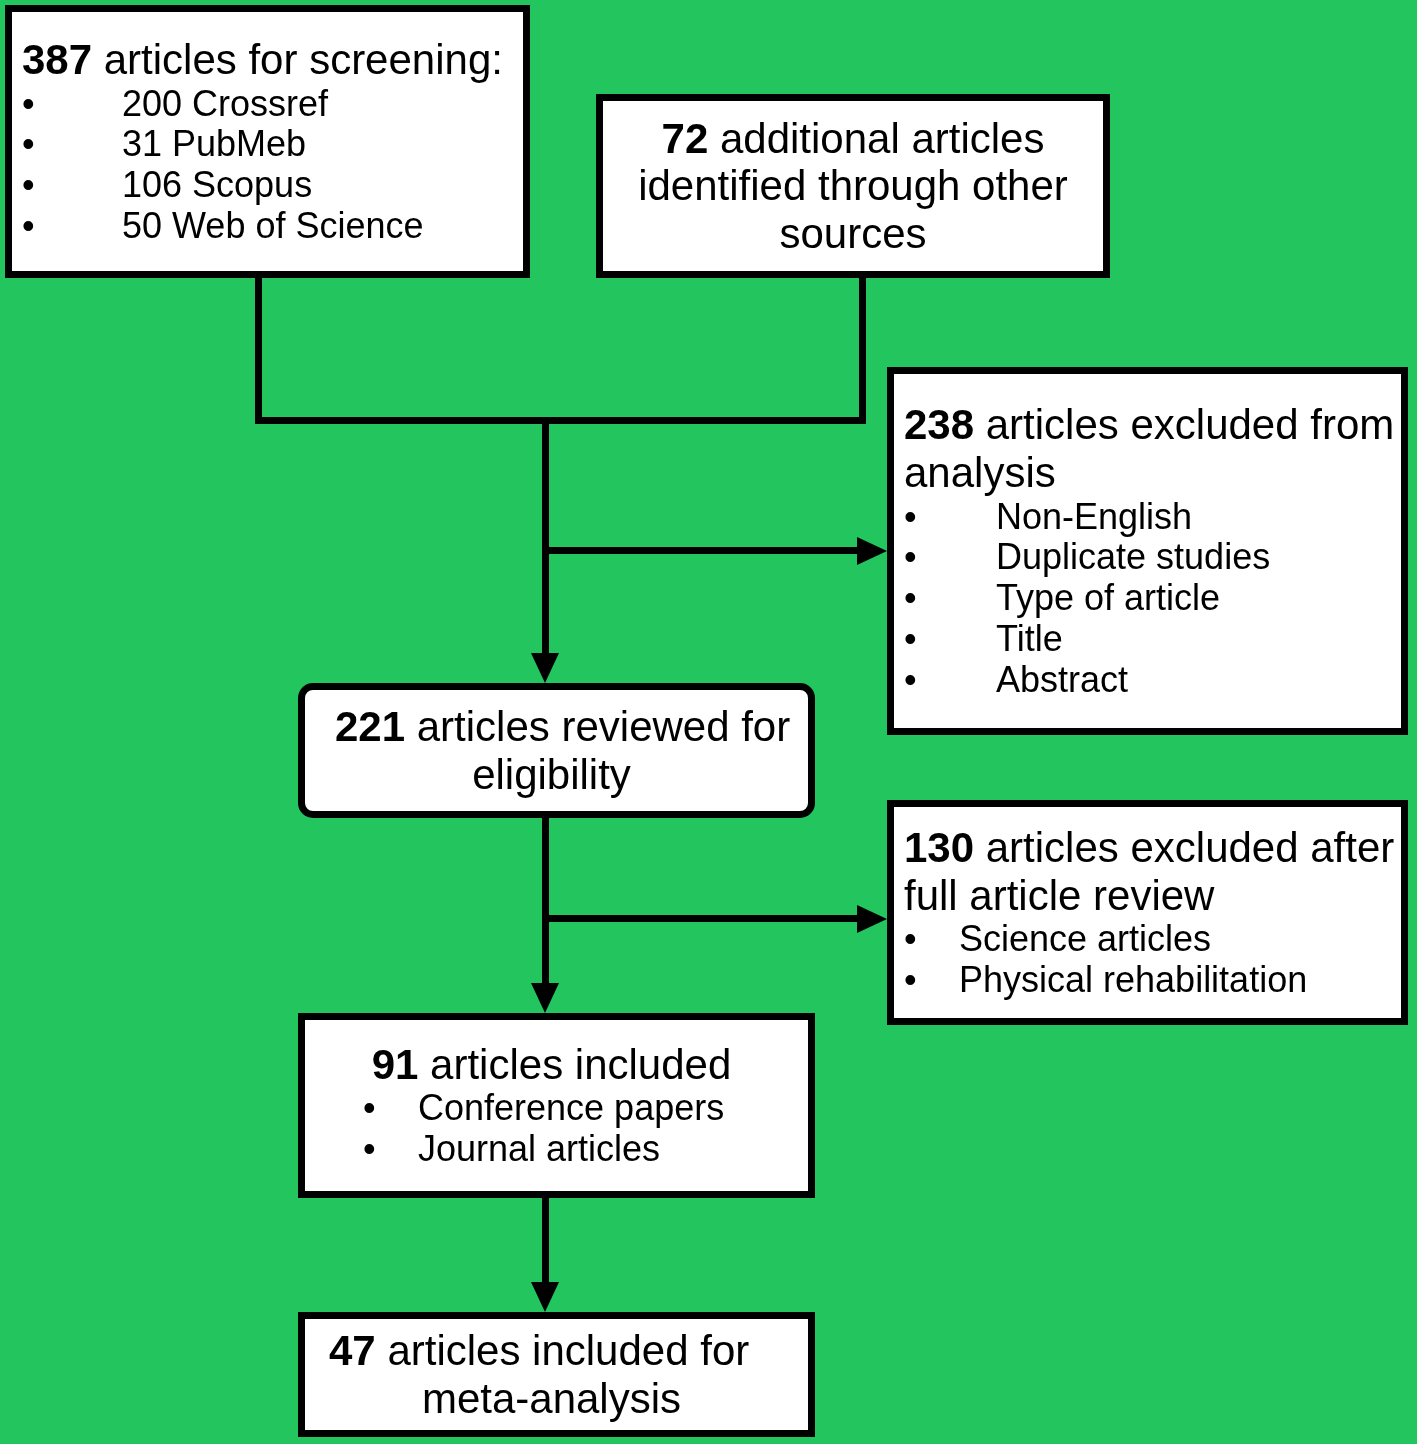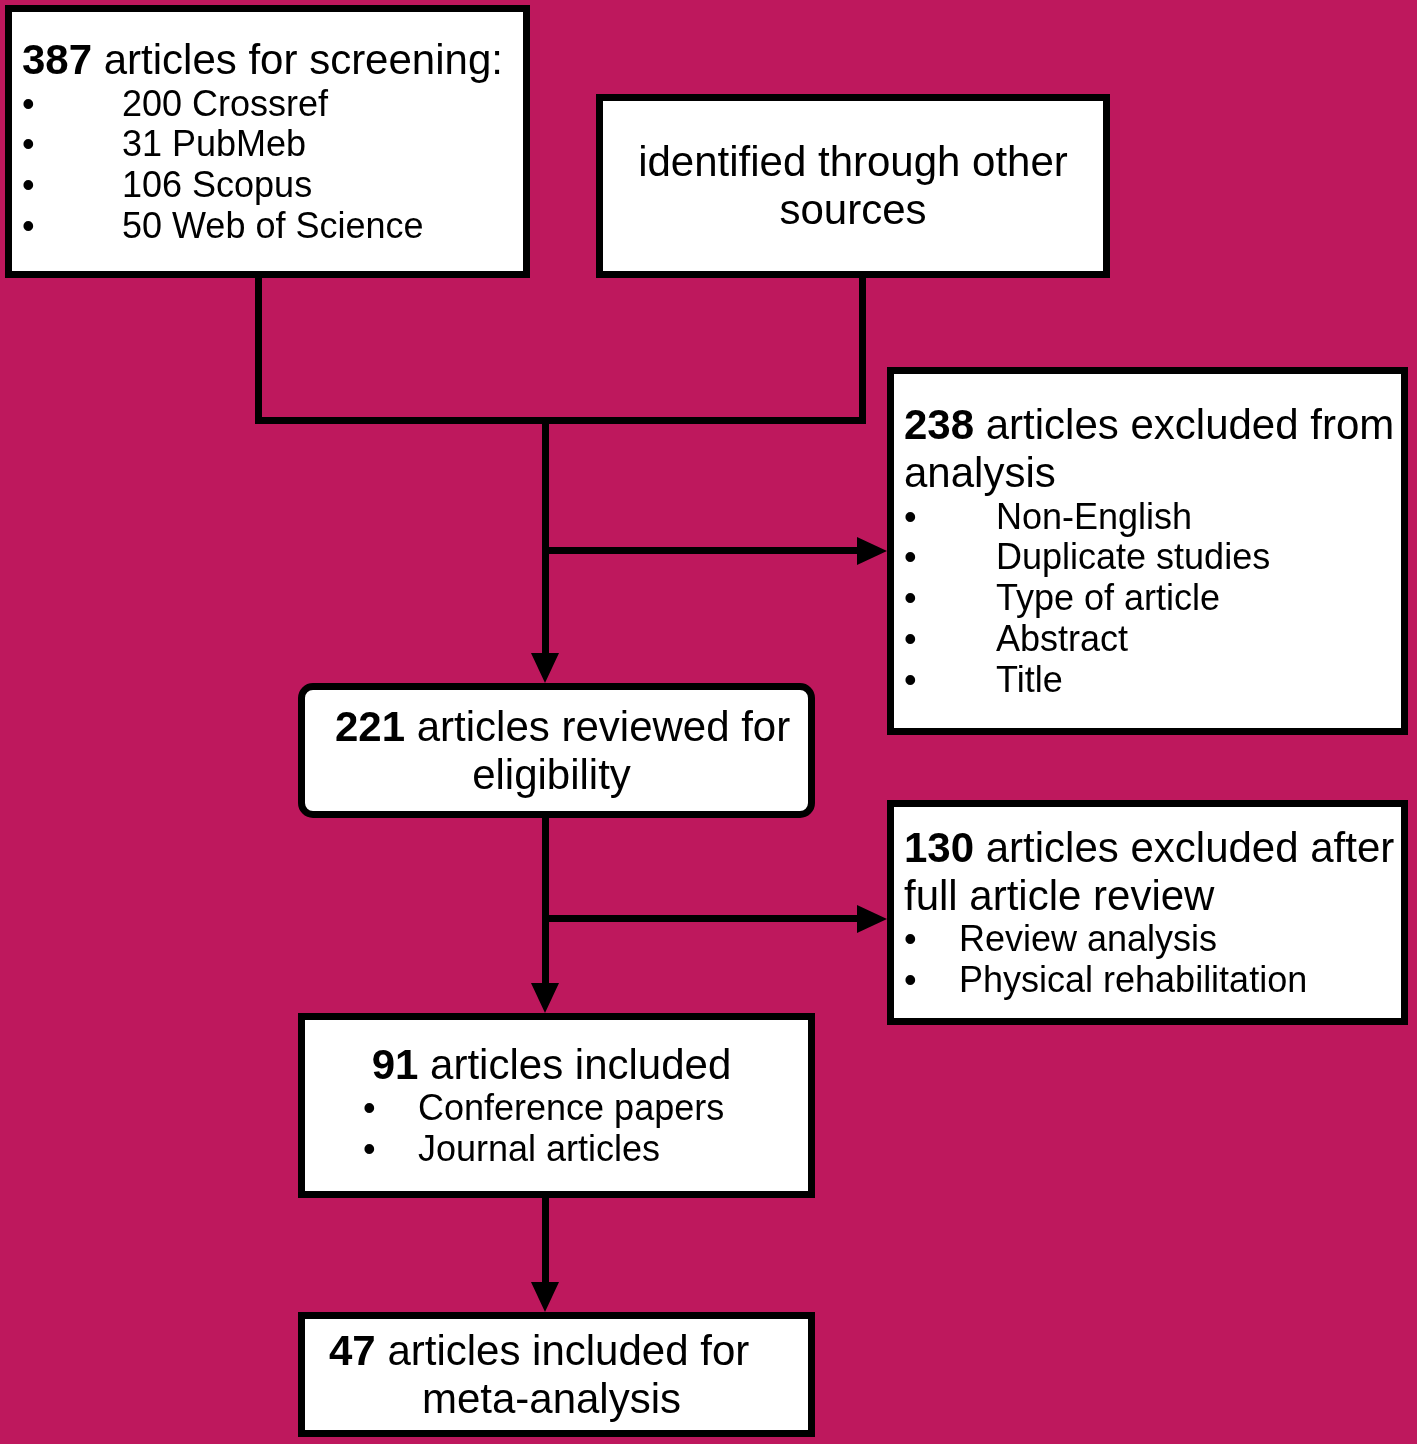--- a/index.html
+++ b/index.html
@@ -4,21 +4,21 @@
 <style>
   html, body {
     margin: 0;
     padding: 0;
     background: #ffffff;
   }
   #canvas {
     position: relative;
     width: 1417px;
     height: 1444px;
-    background: #be185d;
+    background: #22c55e;
     font-family: "Liberation Sans", sans-serif;
     color: #000000;
     overflow: hidden;
   }
   .box {
     position: absolute;
     box-sizing: border-box;
     border: 7px solid #000000;
     background: #ffffff;
     display: flex;
@@ -104,58 +104,61 @@
         <li>200 Crossref</li>
         <li>31 PubMeb</li>
         <li>106 Scopus</li>
         <li>50 Web of Science</li>
       </ul>
     </div>
   </div>
 
   <div class="box" style="left:596px; top:94px; width:514px; height:184px;">
     <div class="box-inner center">
+      <div class="tline center">
+        <span class="num">72</span><span> additional articles</span>
+      </div>
       <div class="tline center">identified through other</div>
       <div class="tline center">sources</div>
     </div>
   </div>
 
   <div class="box" style="left:887px; top:367px; width:521px; height:368px;">
     <div class="box-inner">
       <div class="tline left">
         <span class="num">238</span><span> articles excluded from</span>
       </div>
       <div class="tline left">analysis</div>
       <ul class="bullets ind-med">
         <li>Non-English</li>
         <li>Duplicate studies</li>
         <li>Type of article</li>
+        <li>Title</li>
         <li>Abstract</li>
-        <li>Title</li>
       </ul>
     </div>
   </div>
 
   <div class="box" style="left:298px; top:683px; width:517px; height:135px;border-radius:15px;">
     <div class="box-inner" style="padding-left:30px;">
       <div class="tline left">
         <span class="num">221</span><span> articles reviewed for</span>
       </div>
       <div class="tline center" style="padding-right:30px;">eligibility</div>
     </div>
   </div>
 
   <div class="box" style="left:887px; top:800px; width:521px; height:225px;">
     <div class="box-inner">
       <div class="tline left">
         <span class="num">130</span><span> articles excluded after</span>
       </div>
       <div class="tline left">full article review</div>
       <ul class="bullets ind-narrow">
-        <li>Review analysis</li>
+        <li>Science articles</li>
         <li>Physical rehabilitation</li>
       </ul>
     </div>
   </div>
 
   <div class="box" style="left:298px; top:1013px; width:517px; height:185px;">
     <div class="box-inner" style="padding-left:58px;">
       <div class="tline center" style="padding-right:58px;">
         <span class="num">91</span><span> articles included</span>
       </div>

